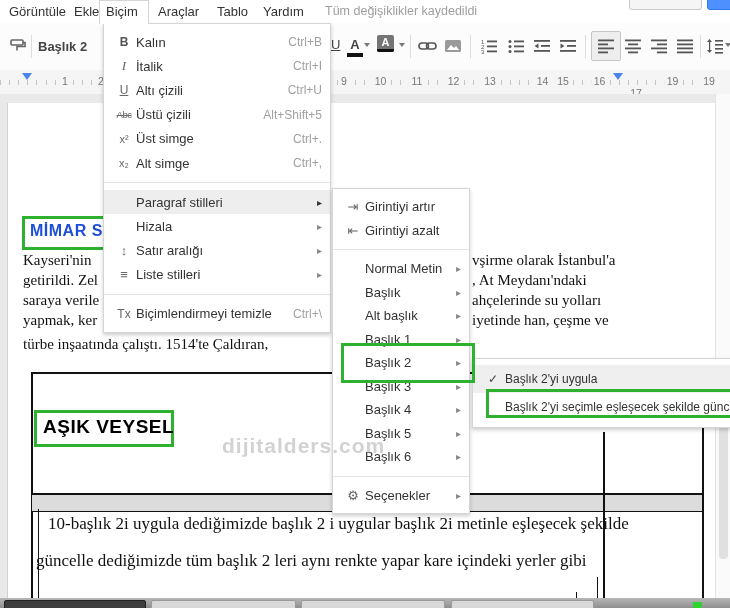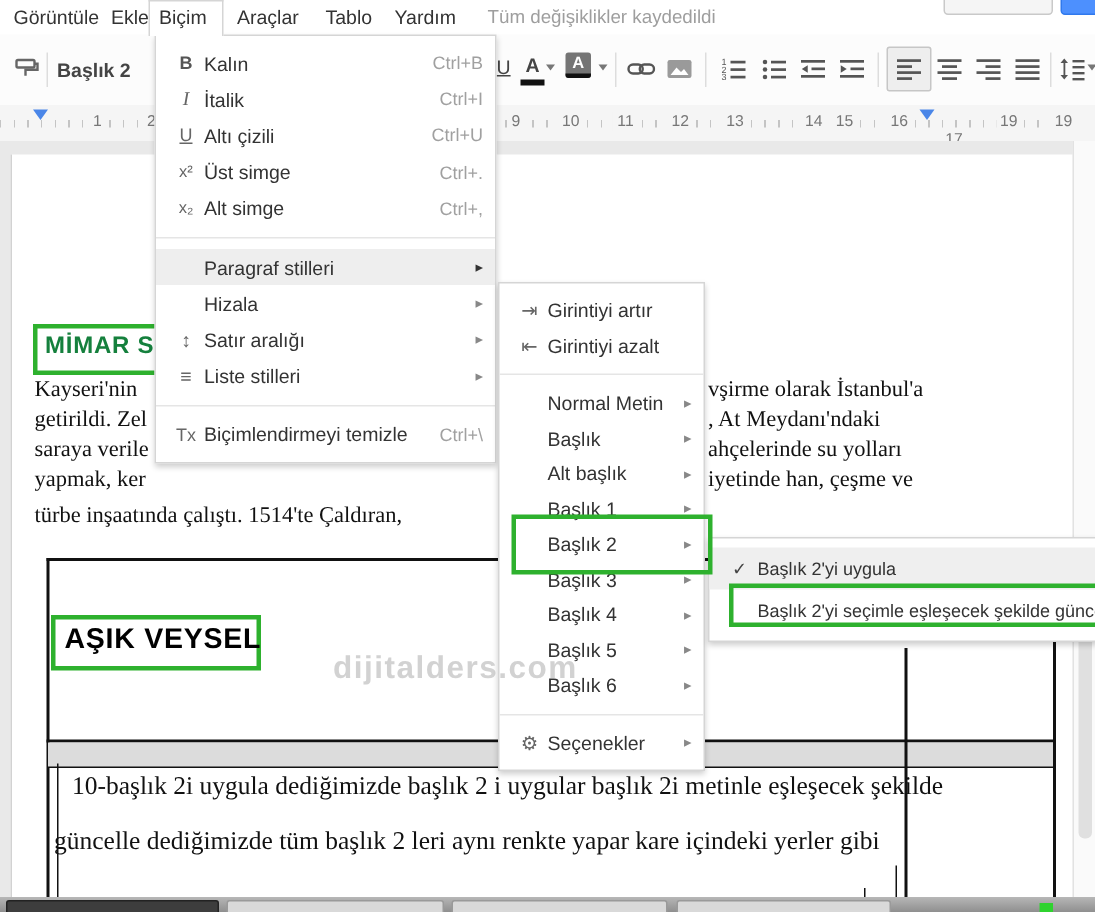--- a/index.html
+++ b/index.html
@@ -33,21 +33,21 @@
   .ruler-ticks{position:absolute;left:0;top:10px;width:716px;height:5px;
        background:repeating-linear-gradient(90deg,#c4c4c4 0 1px,transparent 1px 9.1px);}
   .ruler-num{position:absolute;top:5px;font-size:10.5px;color:#777;background:#f5f5f5;padding:0 3px;transform:translateX(-50%);}
   .r-marker{position:absolute;width:0;height:0;border-left:5px solid transparent;border-right:5px solid transparent;border-top:7px solid #4a86e8;}
   
   .doc-area{position:absolute;left:0;top:94px;width:730px;height:504px;background:#e9e9e9;}
   .page{position:absolute;left:7px;top:9px;width:708px;height:495px;background:#fff;border-left:1px solid #d2d2d2;}
   .scrollbar{position:absolute;left:715px;top:0;width:15px;height:504px;background:#fafafa;border-left:1px solid #e2e2e2;}
   .scroll-thumb{position:absolute;left:3px;top:265px;width:9px;height:200px;background:#e0e0e0;border-radius:4px;}
   .serif{font-family:"Liberation Serif",serif;font-size:15px;color:#111;position:absolute;white-space:nowrap;}
-  .h-mimar{position:absolute;font-size:16px;font-weight:bold;color:#15803d;letter-spacing:.5px;}
+  .h-mimar{position:absolute;font-size:16px;font-weight:bold;color:#1d4ed8;letter-spacing:.5px;}
   .h-asik{position:absolute;font-size:19px;font-weight:bold;color:#000;letter-spacing:.5px;}
   .green-box{position:absolute;border:3px solid #2eb12e;}
   .tline{position:absolute;background:#111;}
   .gray-row{position:absolute;left:31px;top:392px;width:670px;height:16px;background:#dcdcdc;border-bottom:1px solid #111;}
   .bottom-line{font-family:"Liberation Serif",serif;font-size:17px;color:#111;position:absolute;white-space:nowrap;}
   .watermark{position:absolute;left:222px;top:434px;z-index:14;font-size:21px;font-weight:bold;
              color:rgba(165,165,165,.5);letter-spacing:1px;}
   
   .menu{position:absolute;background:#fff;border:1px solid #d5d5d5;box-shadow:0 2px 4px rgba(0,0,0,.2);
         font-size:13px;color:#333;padding:6px 0;box-sizing:border-box;}
@@ -294,20 +294,26 @@
         <span class="mi-shortcut">Ctrl+I</span>
 
       </div>
       <div class="menu-item">
         <span class="mi-icon mi-underline">U</span>
         <span class="mi-label">Altı çizili</span>
         <span class="mi-shortcut">Ctrl+U</span>
 
       </div>
       <div class="menu-item">
+        <span class="mi-icon mi-strikethrough">Abc</span>
+        <span class="mi-label">Üstü çizili</span>
+        <span class="mi-shortcut">Alt+Shift+5</span>
+
+      </div>
+      <div class="menu-item">
         <span class="mi-icon mi-superscript">x²</span>
         <span class="mi-label">Üst simge</span>
         <span class="mi-shortcut">Ctrl+.</span>
 
       </div>
       <div class="menu-item">
         <span class="mi-icon mi-subscript">x₂</span>
         <span class="mi-label">Alt simge</span>
         <span class="mi-shortcut">Ctrl+,</span>
 

